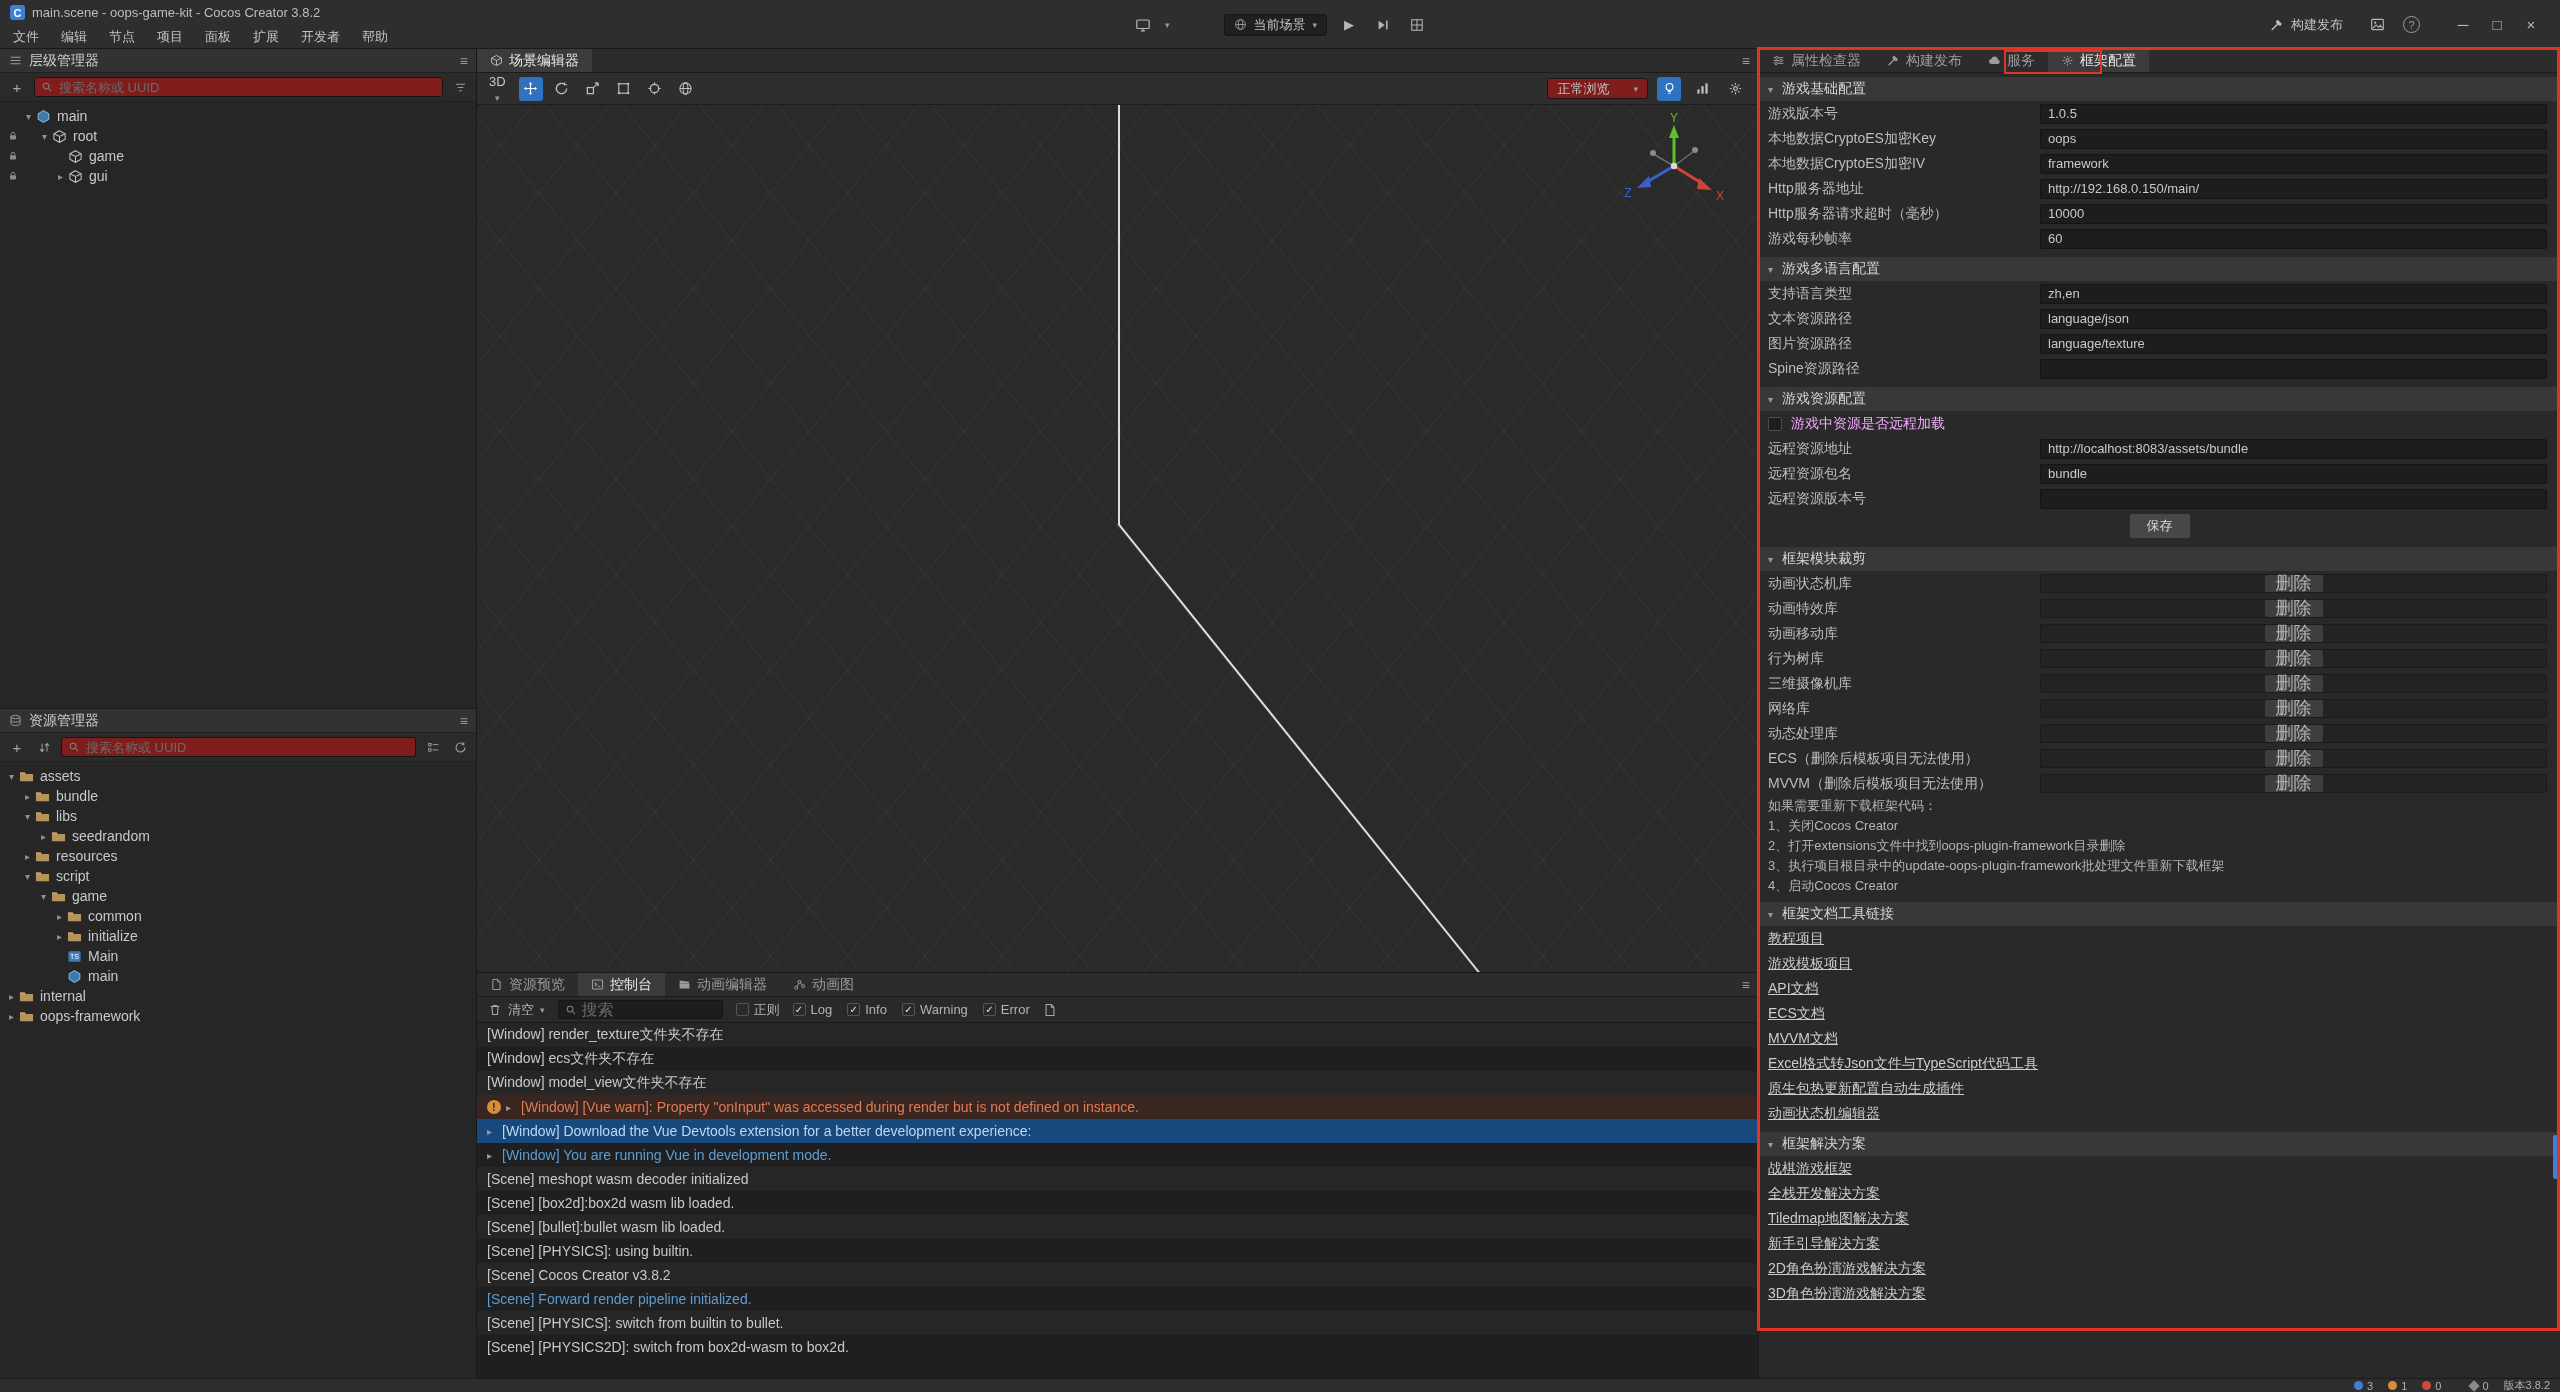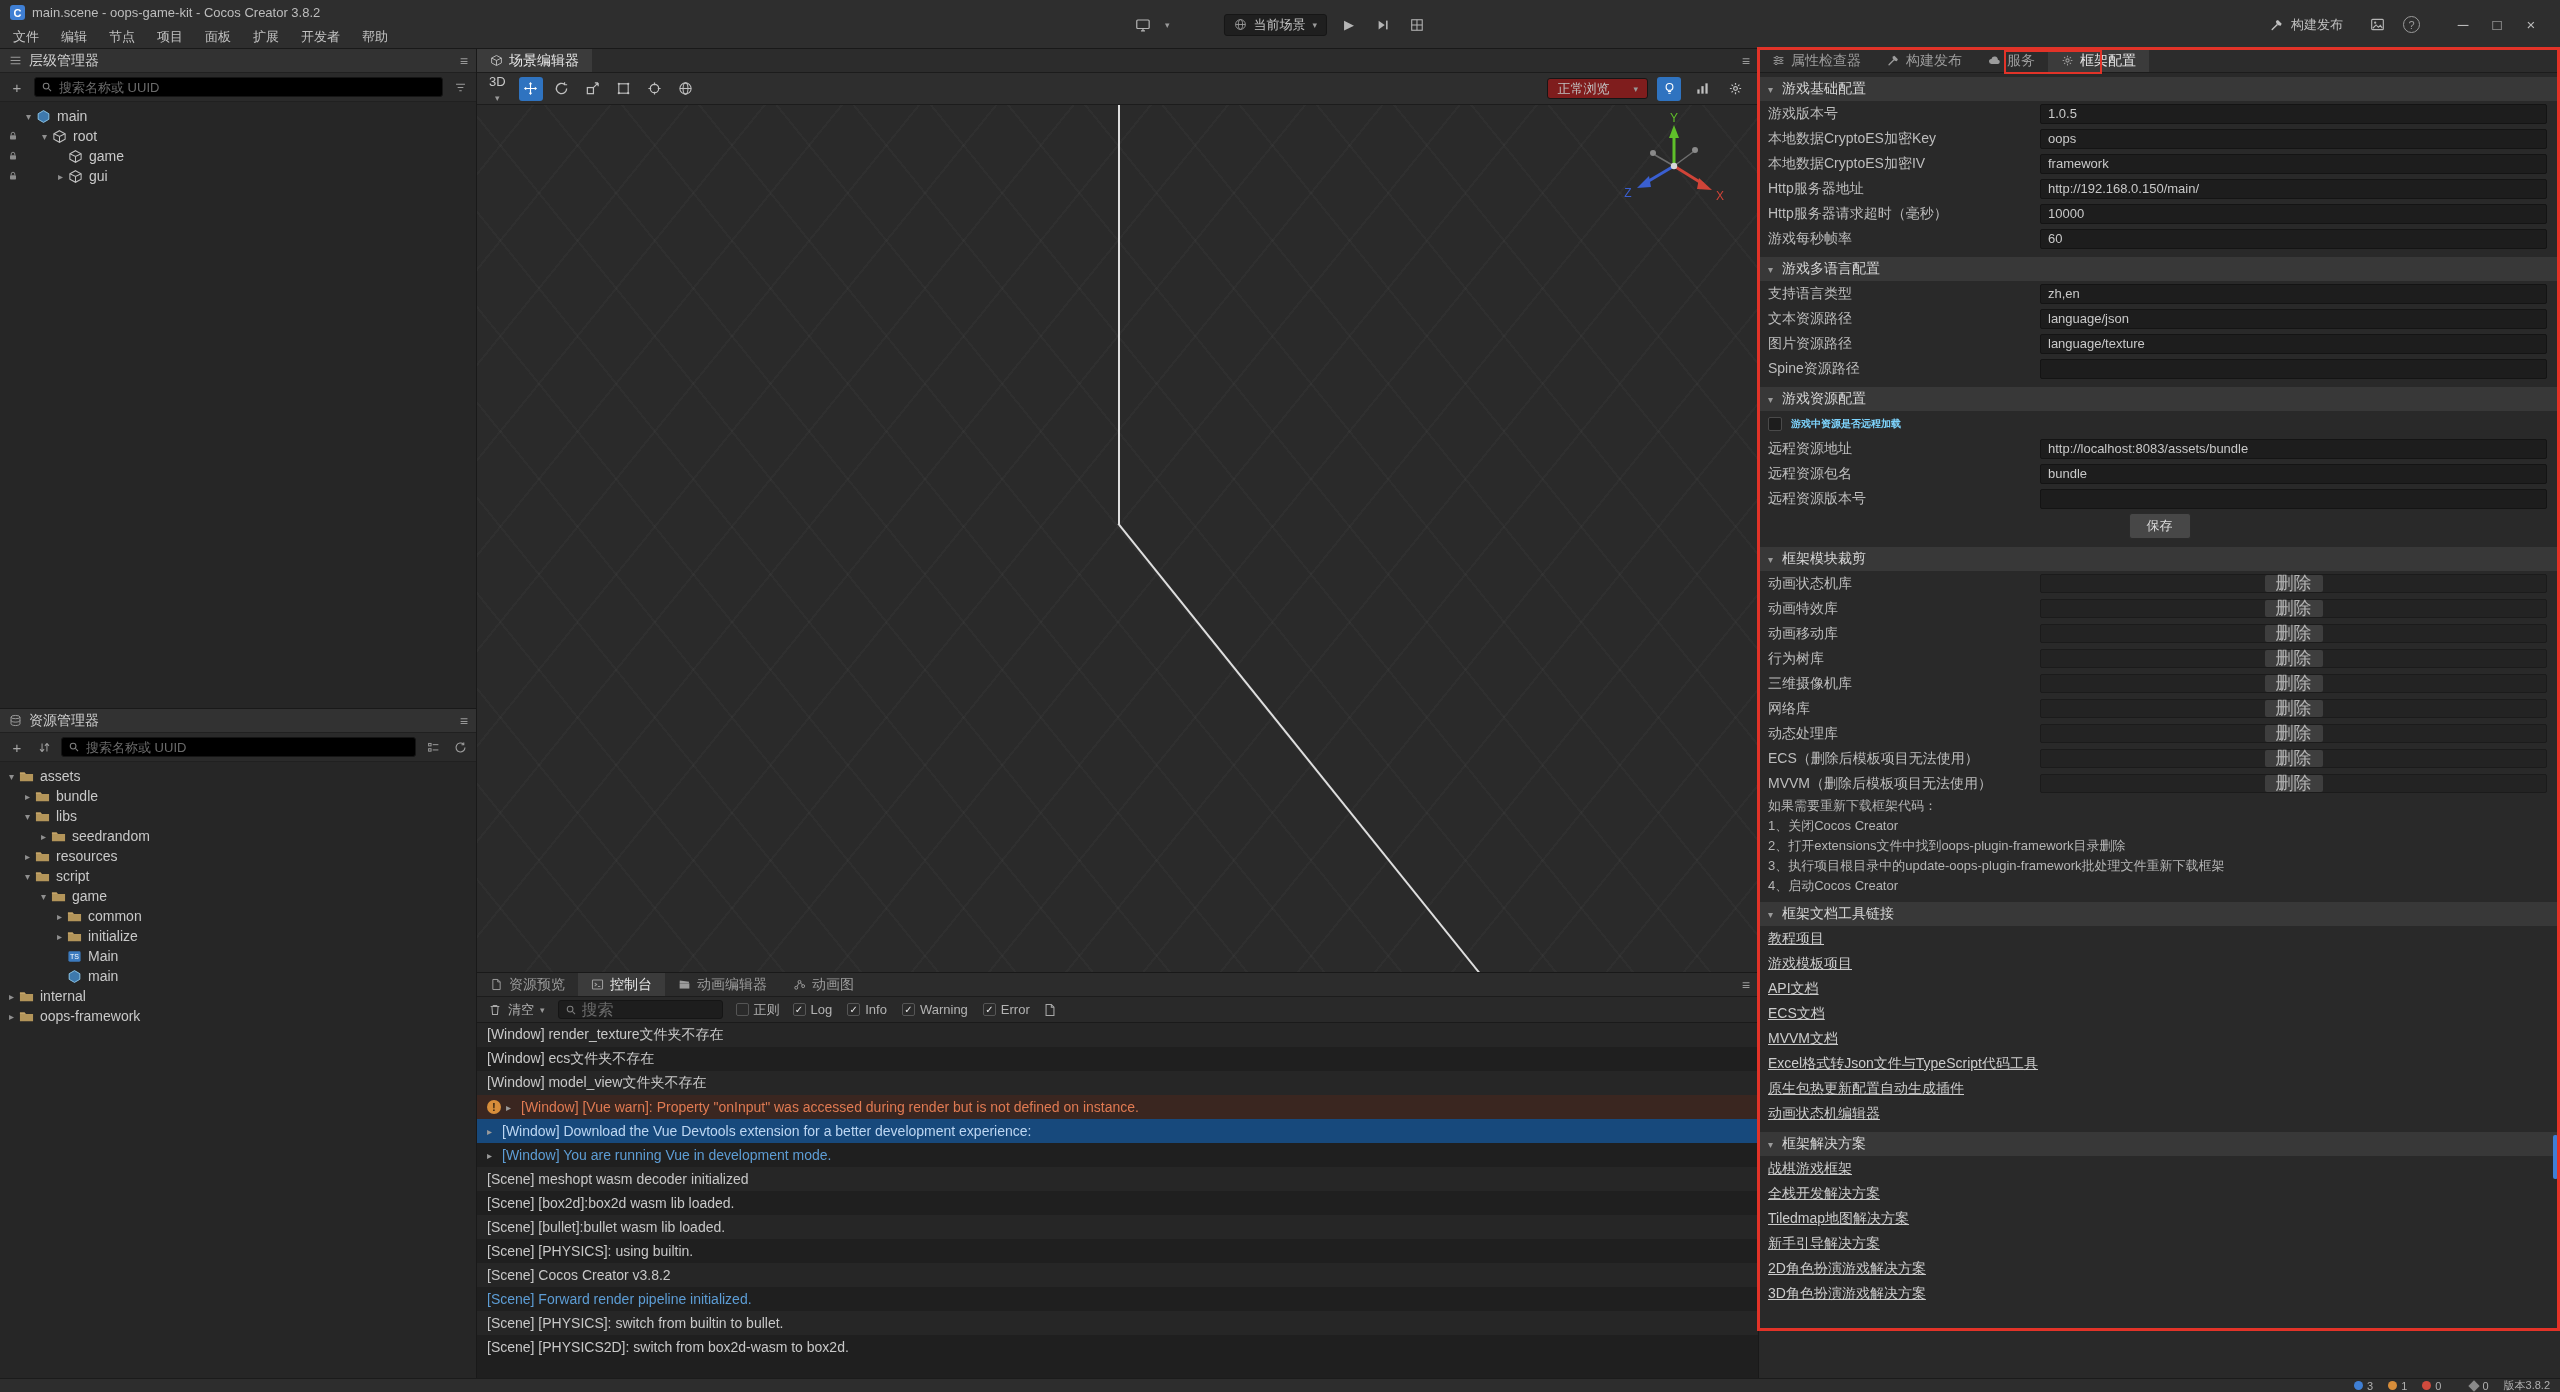--- a/index.html
+++ b/index.html
@@ -26,21 +26,21 @@
     display:flex;align-items:center;justify-content:center;margin-right:26px;}
   .win-btn{width:34px;height:30px;display:flex;align-items:center;justify-content:center;color:#bbb;font-size:15px;}
 
   
   .panel{position:absolute;background:#262626;box-shadow:0 0 0 1px #191919;}
   .phead{height:24px;background:#323232;border-bottom:1px solid #202020;display:flex;align-items:center;gap:7px;
     padding:0 9px;font-size:14px;color:#cfcfcf;}
   .phead .burger{margin-left:auto;color:#9a9a9a;font-size:14px;}
   .searchrow{height:29px;display:flex;align-items:center;gap:7px;padding:0 7px;background:#2a2a2a;border-bottom:1px solid #202020;}
   .sbtn{width:20px;height:20px;display:flex;align-items:center;justify-content:center;color:#a8a8a8;font-size:15px;}
-  .searchbox{flex:1;height:20px;display:flex;align-items:center;gap:6px;background:#000000;border:1px solid #151515;
+  .searchbox{flex:1;height:20px;display:flex;align-items:center;gap:6px;background:#7f1d1d;border:1px solid #151515;
     border-radius:3px;padding:0 6px;}
   .searchbox input{flex:1;background:none;border:none;color:#bbb;font-size:13px;}
   .searchbox input::placeholder{color:#6b6b6b;}
 
   
   .tree{padding-top:4px;}
   .tree-row{display:flex;align-items:center;height:20px;font-size:14px;color:#c9c9c9;padding-left:4px;white-space:nowrap;}
   .tr-lock{width:17px;height:14px;display:flex;align-items:center;justify-content:center;flex-shrink:0;}
   .tr-arrow{width:15px;color:#8f8f8f;font-size:10px;text-align:center;flex-shrink:0;}
   .tr-icon{width:16px;height:15px;margin-right:5px;display:flex;align-items:center;flex-shrink:0;}
@@ -105,21 +105,21 @@
   #inspector{left:1759px;top:49px;width:801px;height:1329px;background:#292929;}
   #inspector-content{position:absolute;left:0;top:24px;width:801px;height:1305px;overflow:hidden;padding-top:4px;}
   .sec-head{height:24px;background:#383838;display:flex;align-items:center;padding-left:9px;gap:9px;font-size:14px;color:#d6d6d6;margin-top:6px;}
   .sec-head:first-child{margin-top:0;}
   .sec-head .chev{font-size:10px;color:#9a9a9a;}
   .irow{height:25px;display:flex;align-items:center;padding:0 13px 0 9px;}
   .ilbl{width:272px;flex-shrink:0;font-size:14px;color:#bdbdbd;white-space:nowrap;overflow:hidden;}
   .ival{flex:1;height:20px;background:#1d1d1d;border:1px solid #141414;border-radius:2px;color:#c9c9c9;font-size:13px;padding:0 7px;}
   .crow{height:25px;display:flex;align-items:center;gap:9px;padding-left:9px;}
   .ibox{width:14px;height:14px;background:#1d1d1d;border:1px solid #4a4a4a;border-radius:2px;}
-  .ilbl2{font-size:10px;color:#7dd3fc;font-weight:bold;}
+  .ilbl2{font-size:14px;color:#f0abfc;}
   .btnrow{height:30px;display:flex;align-items:center;justify-content:center;}
   .save-btn{background:#474747;border:1px solid #2a2a2a;border-radius:3px;color:#dcdcdc;font-size:13px;padding:3px 17px;}
   .mstrip{flex:1;height:19px;background:#232323;border:1px solid #1b1b1b;border-radius:2px;display:flex;align-items:center;justify-content:center;}
   .del-btn{font-size:18px;color:#b3b3b3;background:#3e3e3e;border-radius:2px;padding:0 11px;line-height:17px;}
   .nrow{height:20px;display:flex;align-items:center;padding-left:9px;font-size:13px;color:#b5b5b5;white-space:nowrap;}
   .lrow{height:25px;display:flex;align-items:center;padding-left:9px;}
   .ilink{font-size:14px;color:#cccccc;text-decoration:underline;}
   .iscroll{position:absolute;right:2px;top:1086px;width:5px;height:44px;background:#3f7fd4;border-radius:2px;}
 
   

